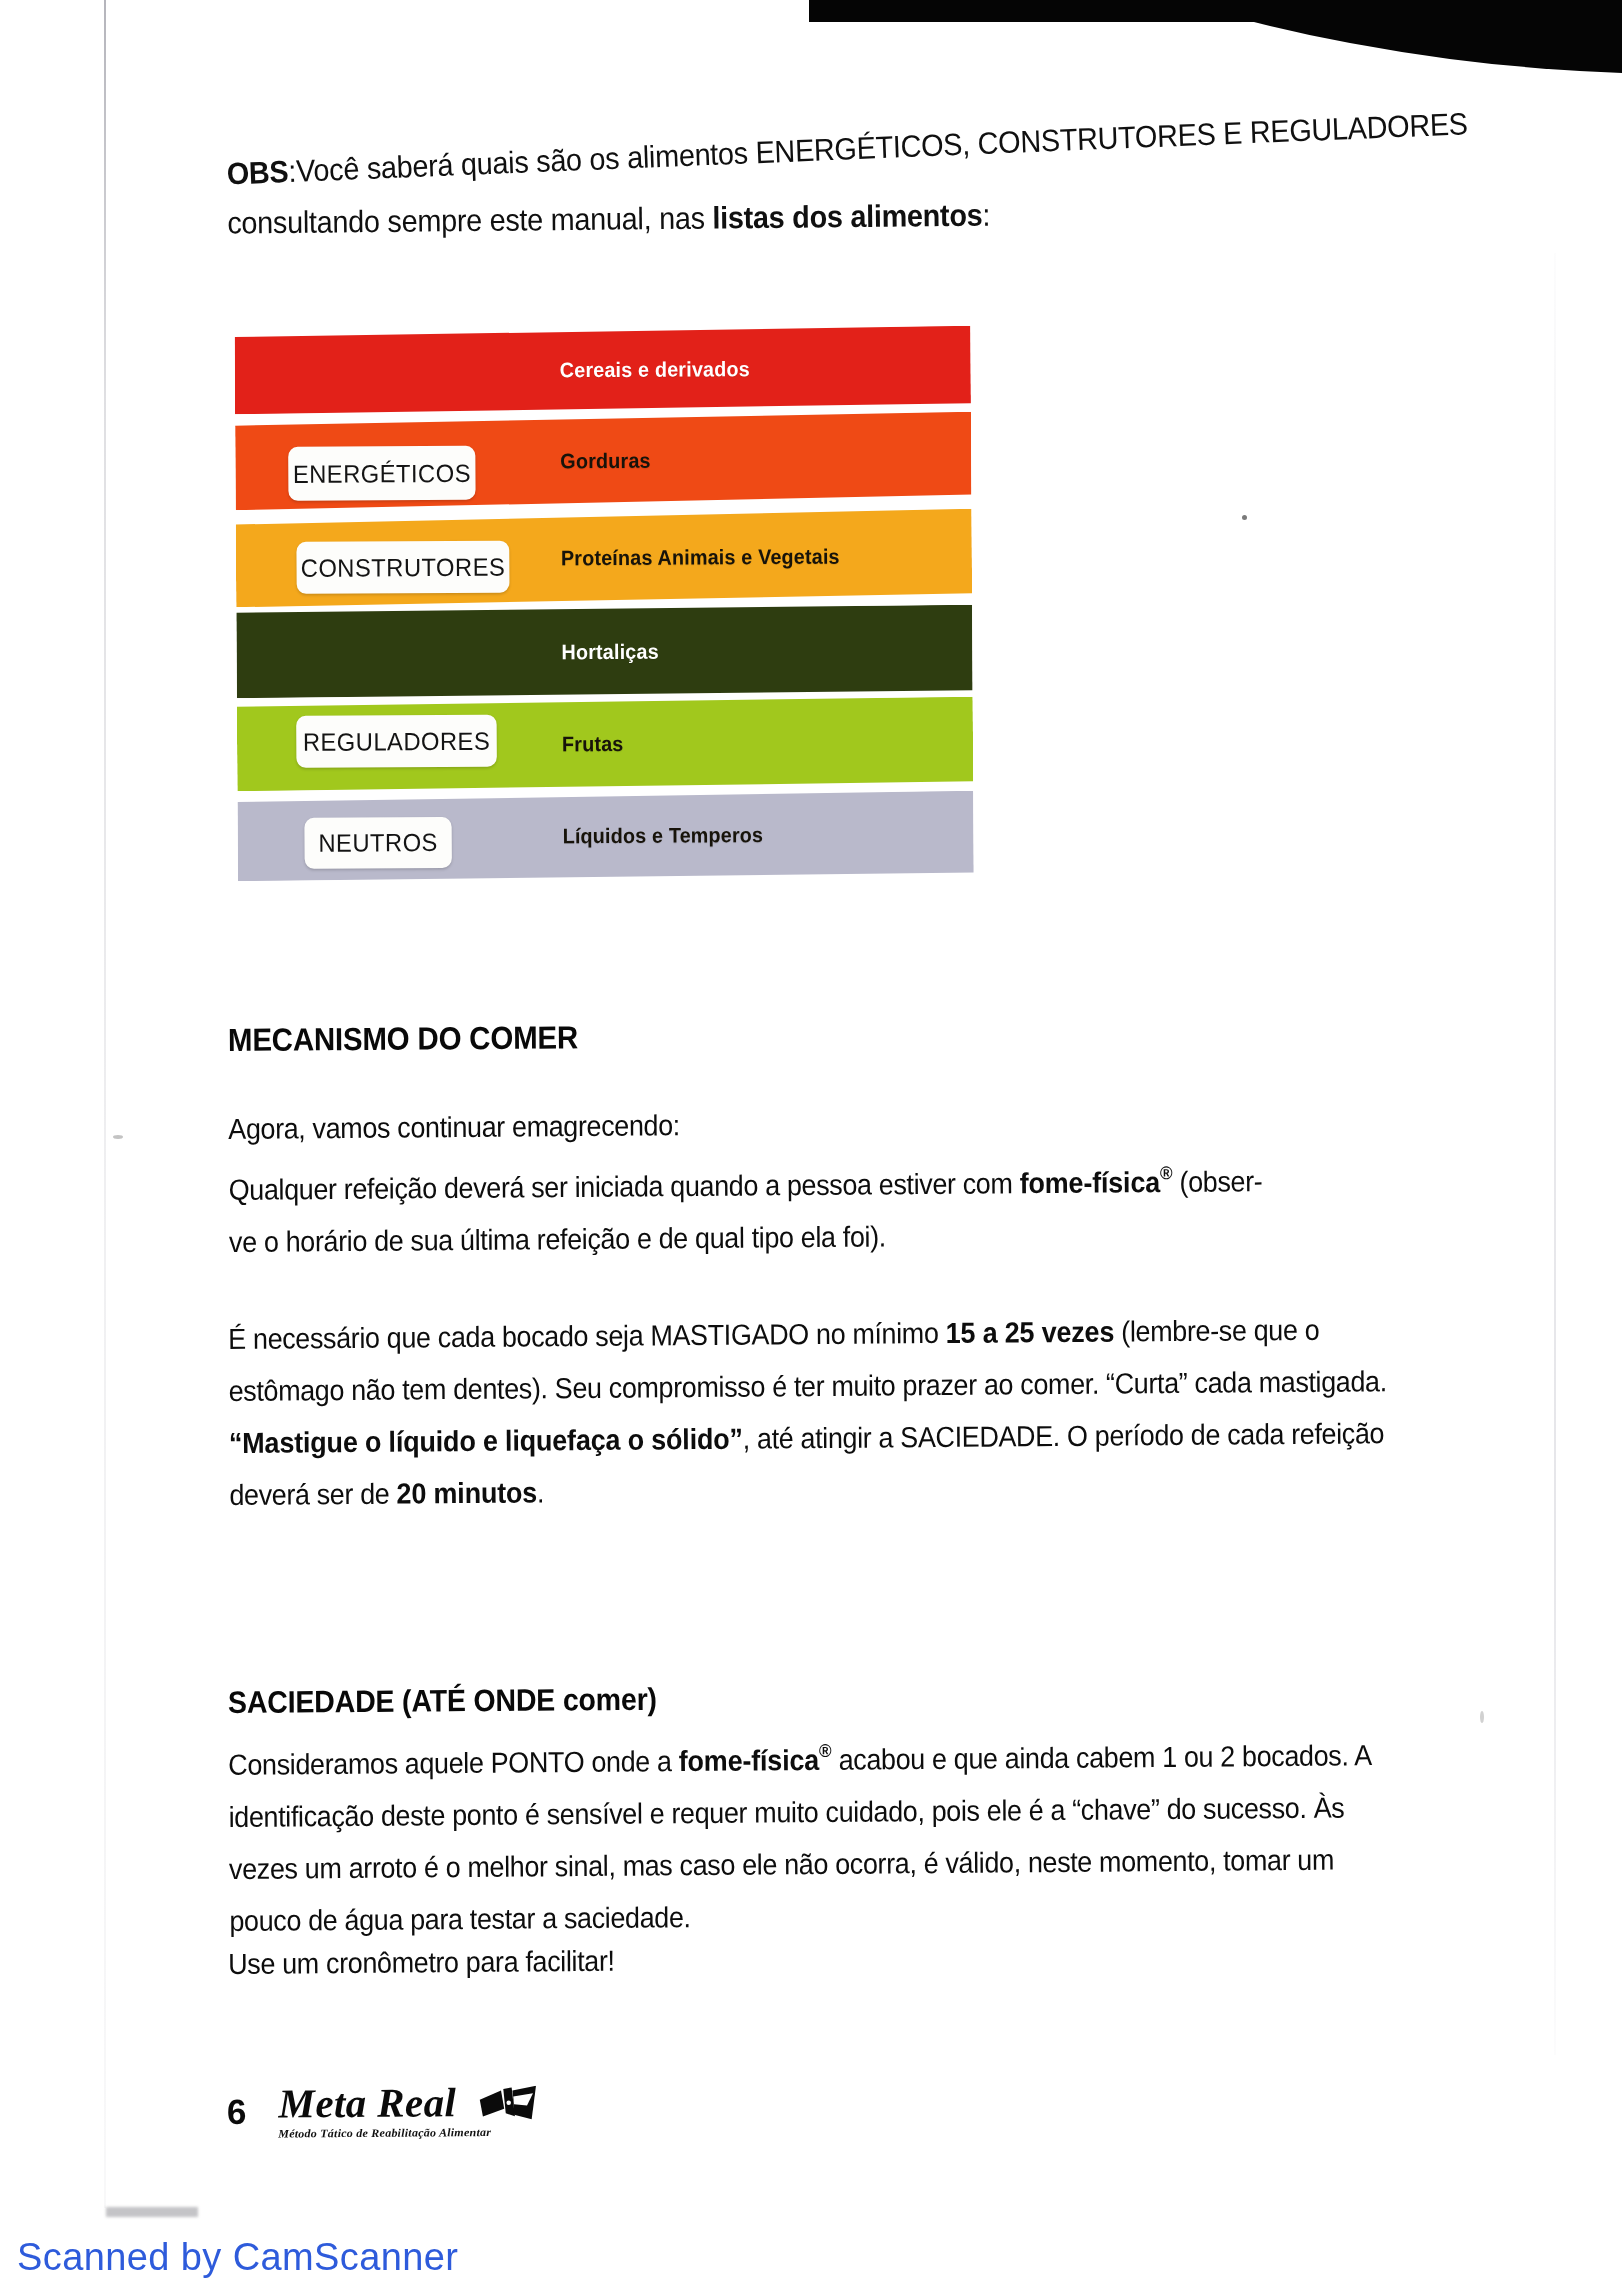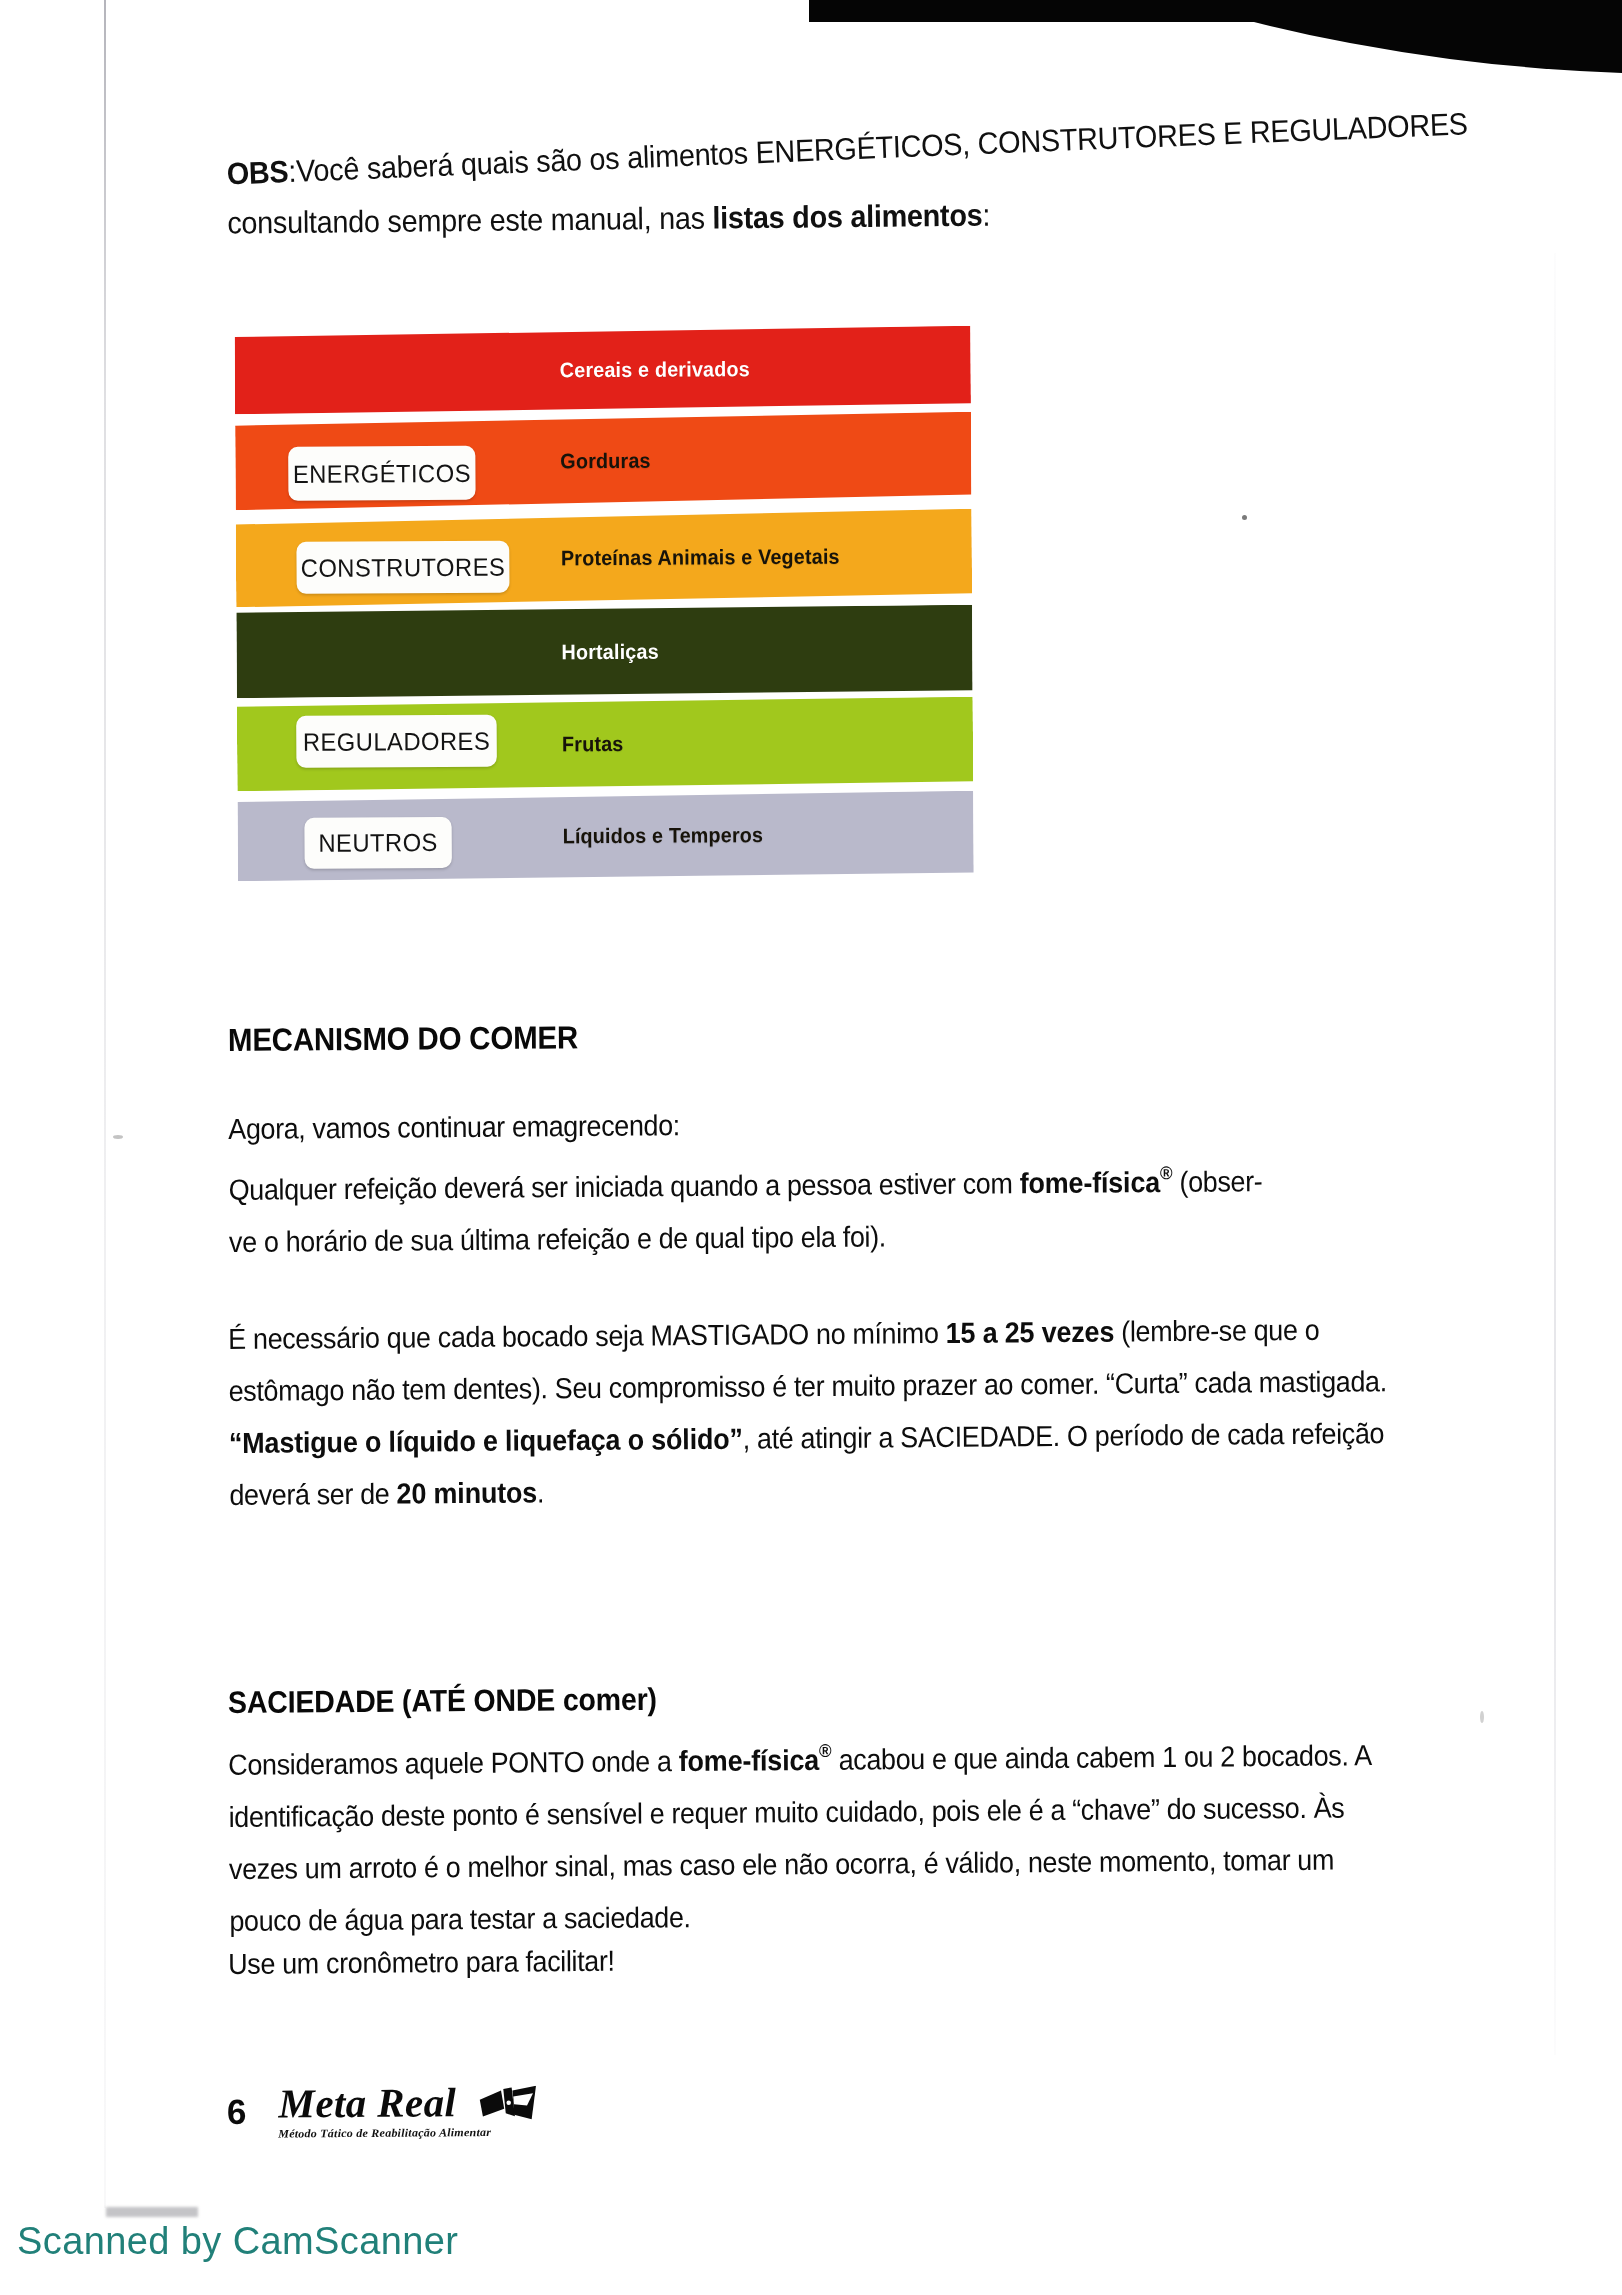--- a/index.html
+++ b/index.html
@@ -227,24 +227,24 @@
   }
   #brand-mark {
     position: absolute;
     right: -57px; top: 6.1px;
     width: 60px; height: 35px;
   }
 
   
   #camscanner-watermark {
     position: absolute;
-    left: 17px; bottom: 32px;
+    left: 17px; bottom: 16px;
     font-size: 38px;
     letter-spacing: 0.4px;
-    color: #0f766e;
+    color: #1d4ed8;
     opacity: 0.92;
   }
   #watermark-smudge {
     position: absolute;
     left: 106px; bottom: 78px;
     width: 92px; height: 10px;
     background: rgba(60,60,70,0.30);
     filter: blur(1.5px);
     pointer-events: none;
   }

